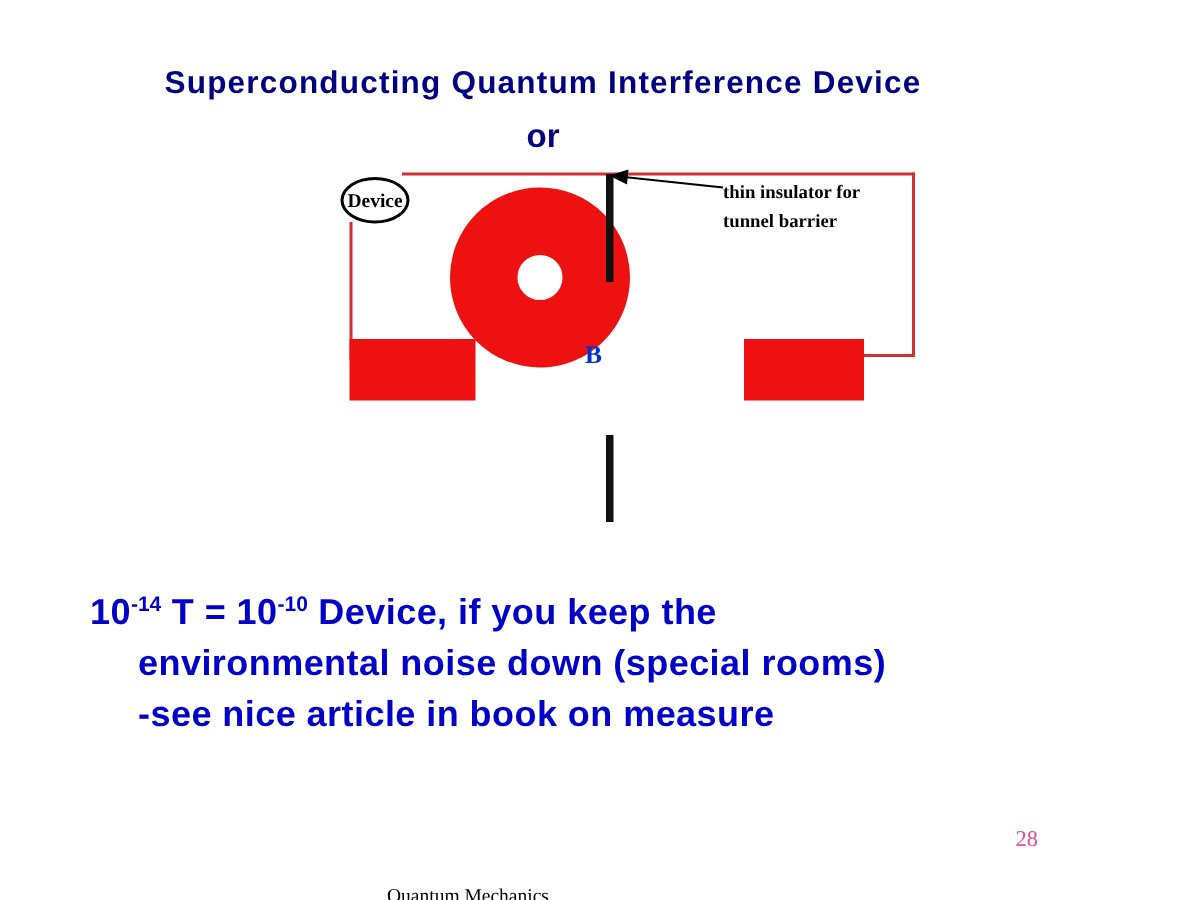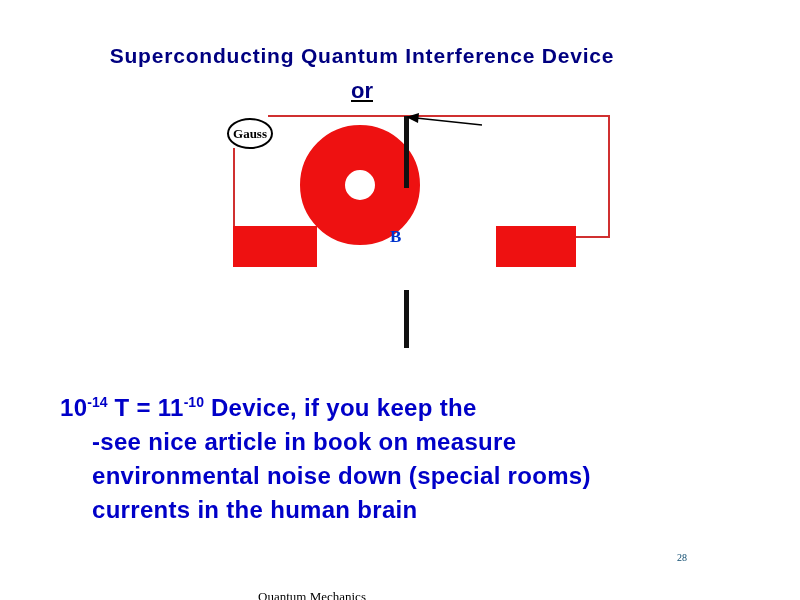--- a/index.html
+++ b/index.html
@@ -28,21 +28,20 @@
     font-size: 21px;
     letter-spacing: 0.8px;
   }
   .subtitle {
     position: absolute;
     top: 78px; left: 0; right: 0;
     display: flex;
     justify-content: center;
     align-items: flex-end;
     gap: 44px;
-    text-decoration: underline;
   }
   .or {
     color: var(--title_blue);
     font-weight: bold;
     font-size: 22px;
   }
   .squid {
     color: var(--squid_red);
     font-weight: bold;
     font-style: italic;
@@ -142,22 +141,22 @@
     left: 258px; top: 557px;
     font-family: "Liberation Serif", serif;
     font-size: 13px;
     color: #000000;
     margin-top: 32px;
   }
   .page-number {
     position: absolute;
     left: 677px; top: 552px;
     font-family: "Liberation Serif", serif;
-    font-size: 10px;
-    color: #0c4a6e;
+    font-size: 15px;
+    color: #ec4899;
   }
 </style>
 </head>
 <body>
 
 <div class="stage">
 
   <div class="title">Superconducting Quantum Interference Device</div>
 
   <div class="subtitle">
@@ -170,34 +169,37 @@
   <div class="wire wire-left-v"></div>
 
   <div class="ring"></div>
   <div class="arm arm-left"></div>
   <div class="arm arm-right"></div>
 
   <div class="junction junction-top"></div>
   <div class="junction junction-bottom"></div>
 
   <div class="volts">
-    <span>Gauss</span>
+    <span>Device</span>
   </div>
 
   <svg class="arrow-svg" viewBox="0 0 82 22">
     <line x1="78" y1="14" x2="12" y2="7" stroke="#000000" stroke-width="1.5"></line>
     <polygon points="2,6 15,2 14,12" fill="#000000"></polygon>
   </svg>
 
+  <div class="insulator">
+    <div>thin insulator for</div>
+    <div>tunnel barrier</div>
+  </div>
 
   <div class="b-label">B</div>
 
   <div class="body-text">
-    <div><span>10</span><sup>-14</sup><span> T = 11</span><sup>-10</sup><span> Device, if you keep the</span></div>
+    <div><span>10</span><sup>-14</sup><span> T = 10</span><sup>-10</sup><span> Device, if you keep the</span></div>
+    <div class="indent">environmental noise down (special rooms)</div>
     <div class="indent">-see nice article in book on measure</div>
-    <div class="indent">environmental noise down (special rooms)</div>
-    <div class="indent">currents in the human brain</div>
   </div>
 
   <div class="footer-label">Quantum Mechanics</div>
   <div class="page-number">28</div>
 
 </div>
 
 </body></html>

